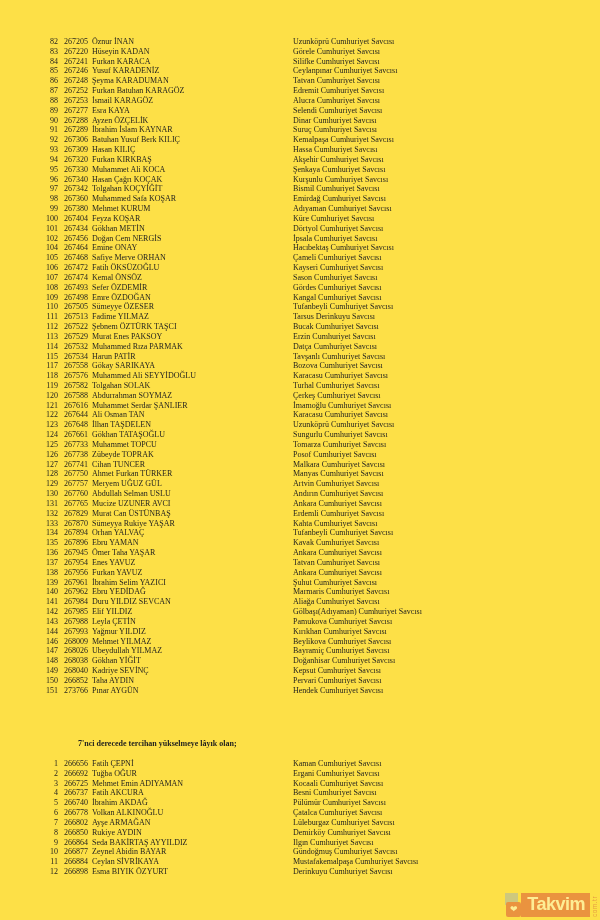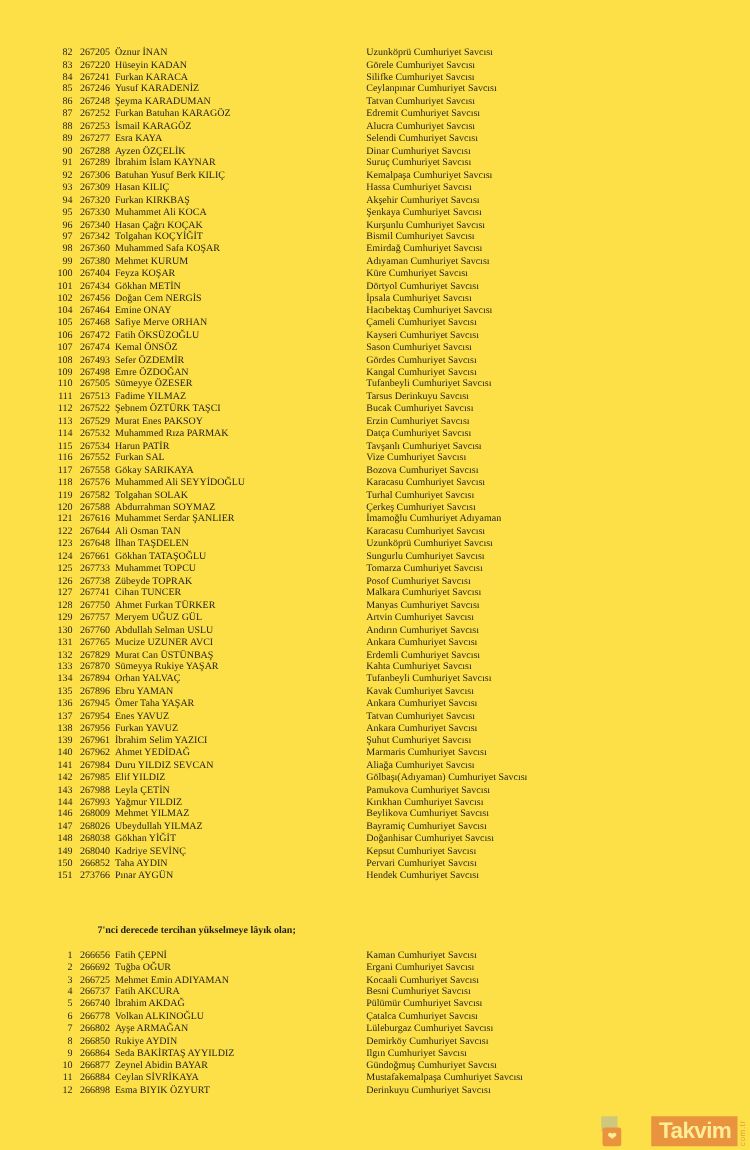--- a/index.html
+++ b/index.html
@@ -41,21 +41,21 @@
     background:#8fa8c8;
   }
   .wm-emblem .red-page {
     position:absolute; left:1px; bottom:0; width:15px; height:15px;
     background:#d22b35; border-radius:2px;
     color:#ffffff; font-size:9px; line-height:15px; text-align:center;
   }
   .wm-brand {
     background:#d22b35; color:#ffffff;
     font-weight:bold; font-size:18px; letter-spacing:-0.5px;
-    padding:1px 5px 2px 6px; height:21px; line-height:21px;margin-left:24px;
+    padding:1px 5px 2px 6px; height:21px; line-height:21px;
   }
   .wm-domain {
     writing-mode:vertical-rl; transform:rotate(180deg);
     font-size:6.5px; color:#c43b3b; letter-spacing:0.5px;
     margin-left:1px; height:24px;
   }
 </style>
 </head>
 <body>
 
@@ -288,26 +288,20 @@
         <span class="title">Datça Cumhuriyet Savcısı</span>
       </div>
 
       <div class="row">
         <span class="no">115</span>
         <span class="reg">267534</span>
         <span class="name">Harun PATİR</span>
         <span class="title">Tavşanlı Cumhuriyet Savcısı</span>
       </div>
 
-      <div class="row">
-        <span class="no">116</span>
-        <span class="reg">267552</span>
-        <span class="name">Furkan SAL</span>
-        <span class="title">Vize Cumhuriyet Savcısı</span>
-      </div>
 
       <div class="row">
         <span class="no">117</span>
         <span class="reg">267558</span>
         <span class="name">Gökay SARIKAYA</span>
         <span class="title">Bozova Cumhuriyet Savcısı</span>
       </div>
 
       <div class="row">
         <span class="no">118</span>
@@ -327,21 +321,21 @@
         <span class="no">120</span>
         <span class="reg">267588</span>
         <span class="name">Abdurrahman SOYMAZ</span>
         <span class="title">Çerkeş Cumhuriyet Savcısı</span>
       </div>
 
       <div class="row">
         <span class="no">121</span>
         <span class="reg">267616</span>
         <span class="name">Muhammet Serdar ŞANLIER</span>
-        <span class="title">İmamoğlu Cumhuriyet Adıyaman</span>
+        <span class="title">İmamoğlu Cumhuriyet Savcısı</span>
       </div>
 
       <div class="row">
         <span class="no">122</span>
         <span class="reg">267644</span>
         <span class="name">Ali Osman TAN</span>
         <span class="title">Karacasu Cumhuriyet Savcısı</span>
       </div>
 
       <div class="row">
@@ -459,21 +453,21 @@
       <div class="row">
         <span class="no">139</span>
         <span class="reg">267961</span>
         <span class="name">İbrahim Selim YAZICI</span>
         <span class="title">Şuhut Cumhuriyet Savcısı</span>
       </div>
 
       <div class="row">
         <span class="no">140</span>
         <span class="reg">267962</span>
-        <span class="name">Ahmet YEDİDAĞ</span>
+        <span class="name">Ebru YEDİDAĞ</span>
         <span class="title">Marmaris Cumhuriyet Savcısı</span>
       </div>
 
       <div class="row">
         <span class="no">141</span>
         <span class="reg">267984</span>
         <span class="name">Duru YILDIZ SEVCAN</span>
         <span class="title">Aliağa Cumhuriyet Savcısı</span>
       </div>
 

